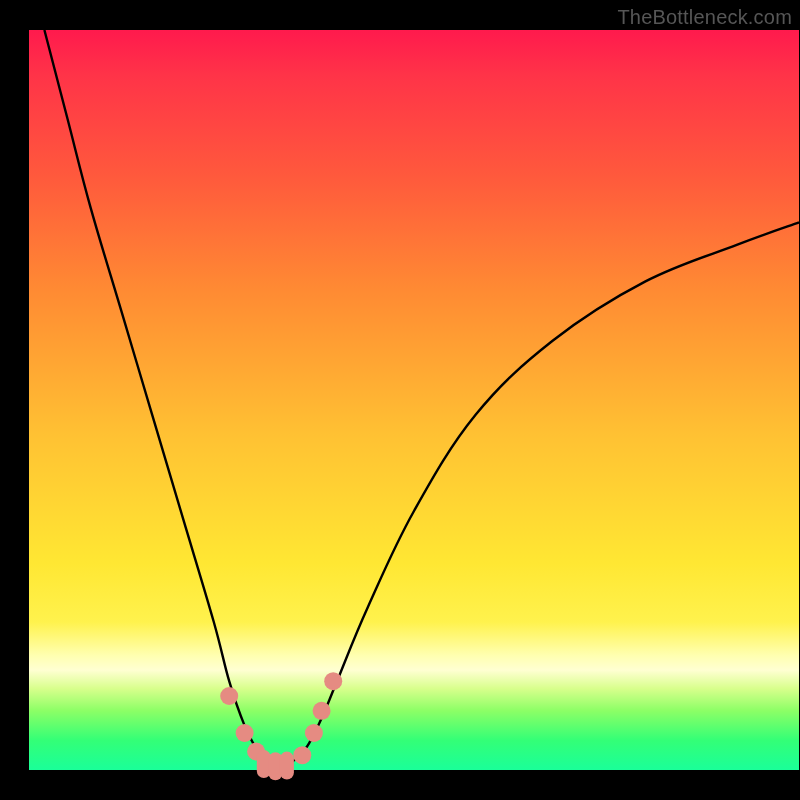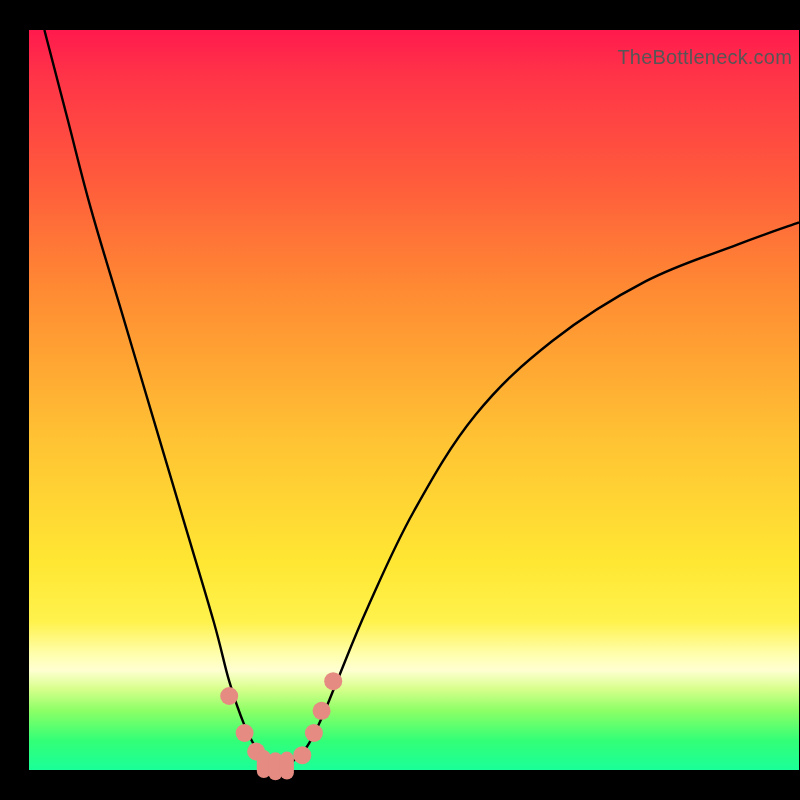--- a/index.html
+++ b/index.html
@@ -45,21 +45,20 @@
       );
   }
   .attribution {
     position: absolute;
     top: 6px;
     right: 8px;
     color: #565656;
     font-size: 20px;
     font-weight: 500;
     letter-spacing: 0.2px;
-    margin-top: 40px;
   }
   svg.curve {
     position: absolute;
     left: 0;
     top: 0;
     width: 770px;
     height: 740px;
     overflow: visible;
   }
   .scatter-dot {

